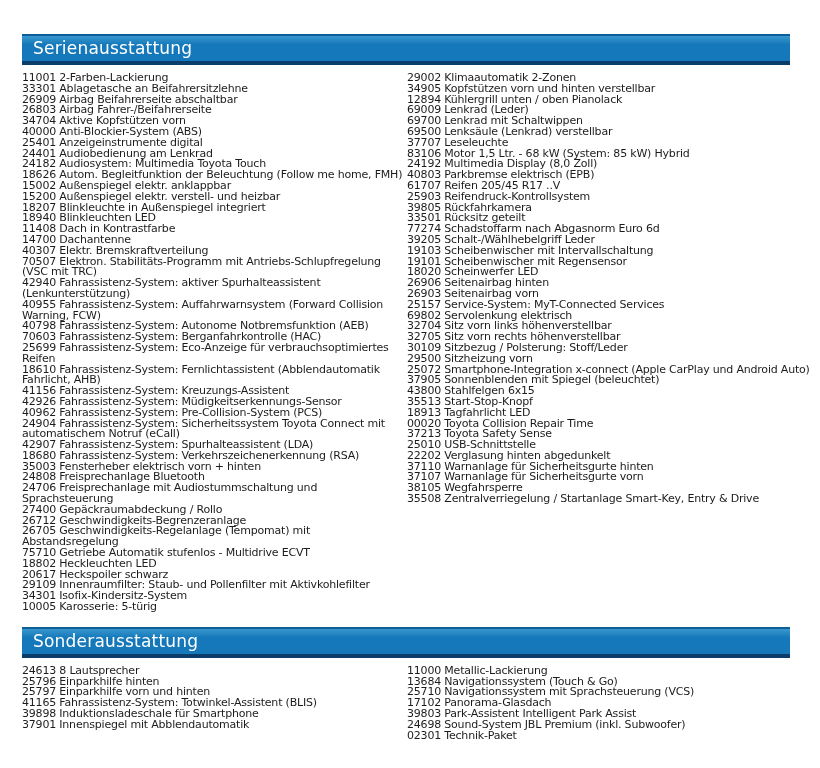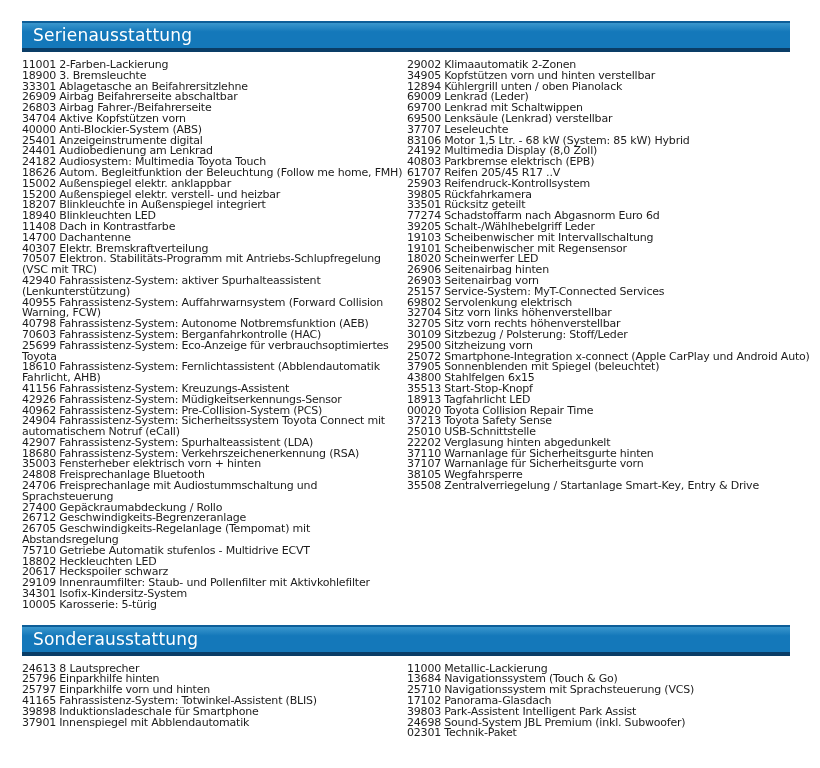--- a/index.html
+++ b/index.html
@@ -8,21 +8,21 @@
     --bar-top:#0d5e98;
     --bar-bottom:#0a3d67;
     --text:#1c1c1c;
   }
   html,body{margin:0;padding:0;background:#ffffff;}
   body{
     width:820px;height:768px;overflow:hidden;
     font-family:"DejaVu Sans","Liberation Sans",sans-serif;
     color:var(--text);
   }
-  .page{padding:21px 10px 0 22px;}
+  .page{padding:34px 10px 0 22px;}
   .section-bar{
     width:757px;
     height:25px;line-height:25px;
     background:linear-gradient(180deg,var(--bar-blue-light) 0%,var(--bar-blue) 35%,var(--bar-blue) 100%);
     border-top:2px solid var(--bar-top);
     border-bottom:4px solid var(--bar-bottom);
     color:#ffffff;
     font-size:17px;
     padding-left:11px;
     letter-spacing:0.2px;
@@ -51,21 +51,20 @@
 
 <div class="page">
 
   <section class="serien">
     <div class="section-bar">
       <span>Serienausstattung</span>
     </div>
     <div class="columns">
       <ul class="equip">
           <li><span>11001</span> <span>2-Farben-Lackierung</span></li>
-          <li><span>18900</span> <span>3. Bremsleuchte</span></li>
           <li><span>33301</span> <span>Ablagetasche an Beifahrersitzlehne</span></li>
           <li><span>26909</span> <span>Airbag Beifahrerseite abschaltbar</span></li>
           <li><span>26803</span> <span>Airbag Fahrer-/Beifahrerseite</span></li>
           <li><span>34704</span> <span>Aktive Kopfstützen vorn</span></li>
           <li><span>40000</span> <span>Anti-Blockier-System (ABS)</span></li>
           <li><span>25401</span> <span>Anzeigeinstrumente digital</span></li>
           <li><span>24401</span> <span>Audiobedienung am Lenkrad</span></li>
           <li><span>24182</span> <span>Audiosystem: Multimedia Toyota Touch</span></li>
           <li><span>18626</span> <span>Autom. Begleitfunktion der Beleuchtung (Follow me home, FMH)</span></li>
           <li><span>15002</span> <span>Außenspiegel elektr. anklappbar</span></li>
@@ -73,21 +72,21 @@
           <li><span>18207</span> <span>Blinkleuchte in Außenspiegel integriert</span></li>
           <li><span>18940</span> <span>Blinkleuchten LED</span></li>
           <li><span>11408</span> <span>Dach in Kontrastfarbe</span></li>
           <li><span>14700</span> <span>Dachantenne</span></li>
           <li><span>40307</span> <span>Elektr. Bremskraftverteilung</span></li>
           <li><span>70507</span> <span>Elektron. Stabilitäts-Programm mit Antriebs-Schlupfregelung (VSC mit TRC)</span></li>
           <li><span>42940</span> <span>Fahrassistenz-System: aktiver Spurhalteassistent (Lenkunterstützung)</span></li>
           <li><span>40955</span> <span>Fahrassistenz-System: Auffahrwarnsystem (Forward Collision Warning, FCW)</span></li>
           <li><span>40798</span> <span>Fahrassistenz-System: Autonome Notbremsfunktion (AEB)</span></li>
           <li><span>70603</span> <span>Fahrassistenz-System: Berganfahrkontrolle (HAC)</span></li>
-          <li><span>25699</span> <span>Fahrassistenz-System: Eco-Anzeige für verbrauchsoptimiertes Toyota</span></li>
+          <li><span>25699</span> <span>Fahrassistenz-System: Eco-Anzeige für verbrauchsoptimiertes Reifen</span></li>
           <li><span>18610</span> <span>Fahrassistenz-System: Fernlichtassistent (Abblendautomatik Fahrlicht, AHB)</span></li>
           <li><span>41156</span> <span>Fahrassistenz-System: Kreuzungs-Assistent</span></li>
           <li><span>42926</span> <span>Fahrassistenz-System: Müdigkeitserkennungs-Sensor</span></li>
           <li><span>40962</span> <span>Fahrassistenz-System: Pre-Collision-System (PCS)</span></li>
           <li><span>24904</span> <span>Fahrassistenz-System: Sicherheitssystem Toyota Connect mit automatischem Notruf (eCall)</span></li>
           <li><span>42907</span> <span>Fahrassistenz-System: Spurhalteassistent (LDA)</span></li>
           <li><span>18680</span> <span>Fahrassistenz-System: Verkehrszeichenerkennung (RSA)</span></li>
           <li><span>35003</span> <span>Fensterheber elektrisch vorn + hinten</span></li>
           <li><span>24808</span> <span>Freisprechanlage Bluetooth</span></li>
           <li><span>24706</span> <span>Freisprechanlage mit Audiostummschaltung und Sprachsteuerung</span></li>

